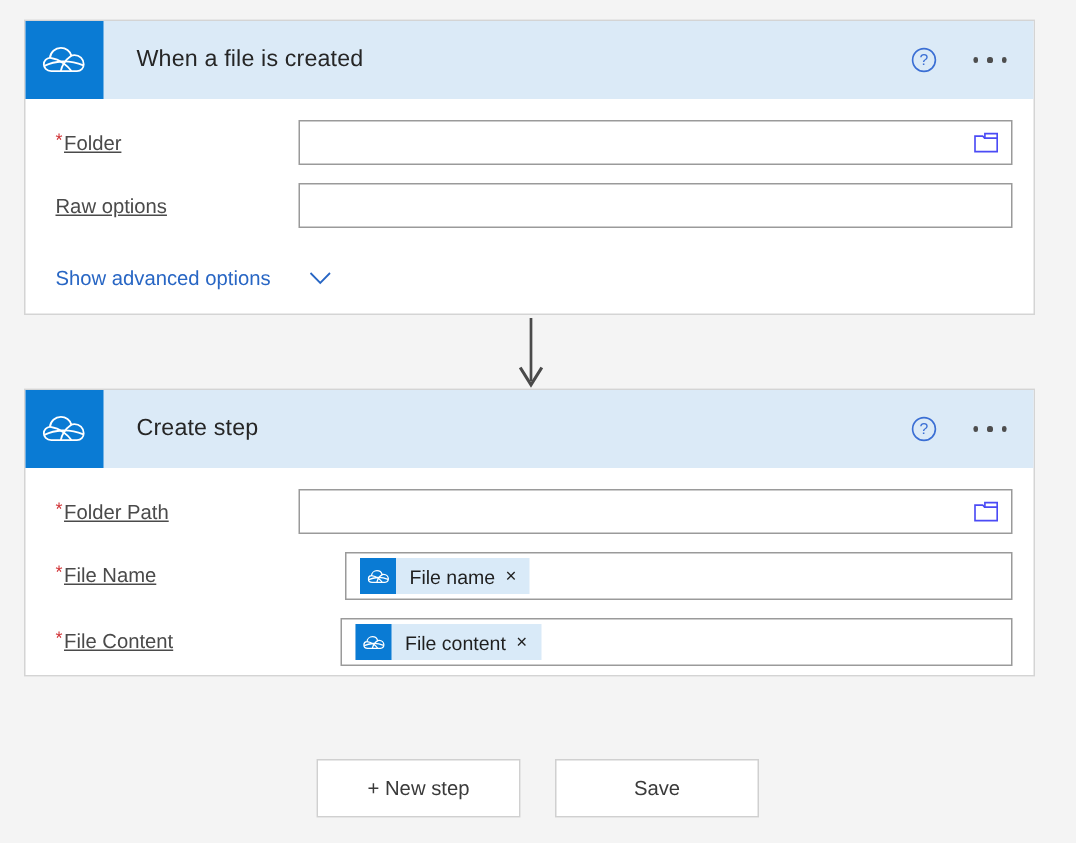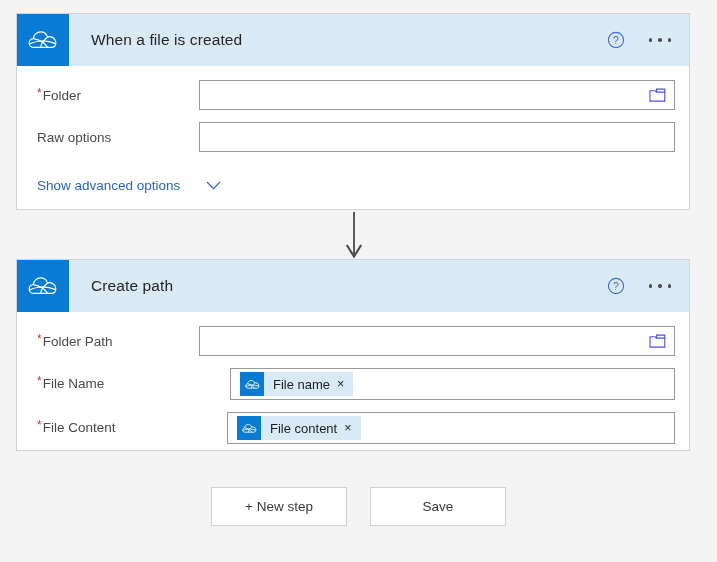--- a/index.html
+++ b/index.html
@@ -91,20 +91,21 @@
     padding: 0 0 0 20px;
   }
   .row-label {
     width: 162px;
     flex: 0 0 162px;
     font-size: 13.5px;
     color: #4a4a4a;
     padding-top: 7px;
     line-height: 17px;
     white-space: nowrap;
+    text-decoration: underline;
   }
   .req {
     color: #d13438;
     font-size: 12px;
     vertical-align: top;
     line-height: 13px;
     display: inline-block;
     margin-right: 1px;
   }
   .field {
@@ -194,21 +195,21 @@
     left: 345px;
     top: 212px;
     width: 18px;
     height: 50px;
   }
 
   
   .footer {
     position: absolute;
     left: 0;
-    top: 487px;
+    top: 506px;
     width: 717px;
     display: flex;
     justify-content: center;
     gap: 23px;
   }
   .btn {
     background: #ffffff;
     border: 1px solid #d0d0d0;
     height: 39px;
     min-width: 136px;
@@ -290,21 +291,21 @@
 
     <div class="card-header">
       <div class="card-logo">
         <svg width="30" height="22" viewBox="0 0 30 22" aria-hidden="true">
           <path d="M6.2 18.4 C2.9 18.4 1.2 16.1 1.2 13.9 C1.2 11.6 3.0 9.7 5.3 9.6 C5.6 5.8 8.8 2.9 12.6 2.9 C15.9 2.9 18.7 5.1 19.6 8.1 C20.2 7.8 20.9 7.7 21.6 7.7 C25.0 7.7 27.8 10.4 27.8 13.8 C27.8 16.4 26.0 18.4 23.3 18.4 Z" fill="none" stroke="#ffffff" stroke-width="1.2"></path>
           <path d="M1.6 14.9 C5.0 13.3 9.0 12.2 13.3 12.0 C18.3 11.8 23.4 12.9 27.6 14.6" fill="none" stroke="#ffffff" stroke-width="1.2"></path>
           <path d="M5.5 9.6 C8.5 10.0 11.6 11.2 14.3 13.1 C16.6 14.7 18.4 16.6 19.6 18.4" fill="none" stroke="#ffffff" stroke-width="1.2"></path>
           <path d="M19.5 8.2 C17.6 9.5 15.9 11.2 14.6 13.2 C13.6 14.8 12.9 16.6 12.5 18.4" fill="none" stroke="#ffffff" stroke-width="1.2"></path>
         </svg>
       </div>
-      <div class="card-title">Create path</div>
+      <div class="card-title">Create step</div>
 
       <div class="header-actions">
         <svg class="help-icon" viewBox="0 0 18 18" aria-hidden="true">
           <circle cx="9" cy="9" r="7.6" fill="none" stroke="#3b6fd4" stroke-width="1.1"></circle>
           <text x="9" y="12.6" text-anchor="middle" font-family="Liberation Sans, sans-serif" font-size="10.5" fill="#3b6fd4">?</text>
         </svg>
         <span class="ellipsis">
           <i></i>
           <i></i>
           <i></i>

